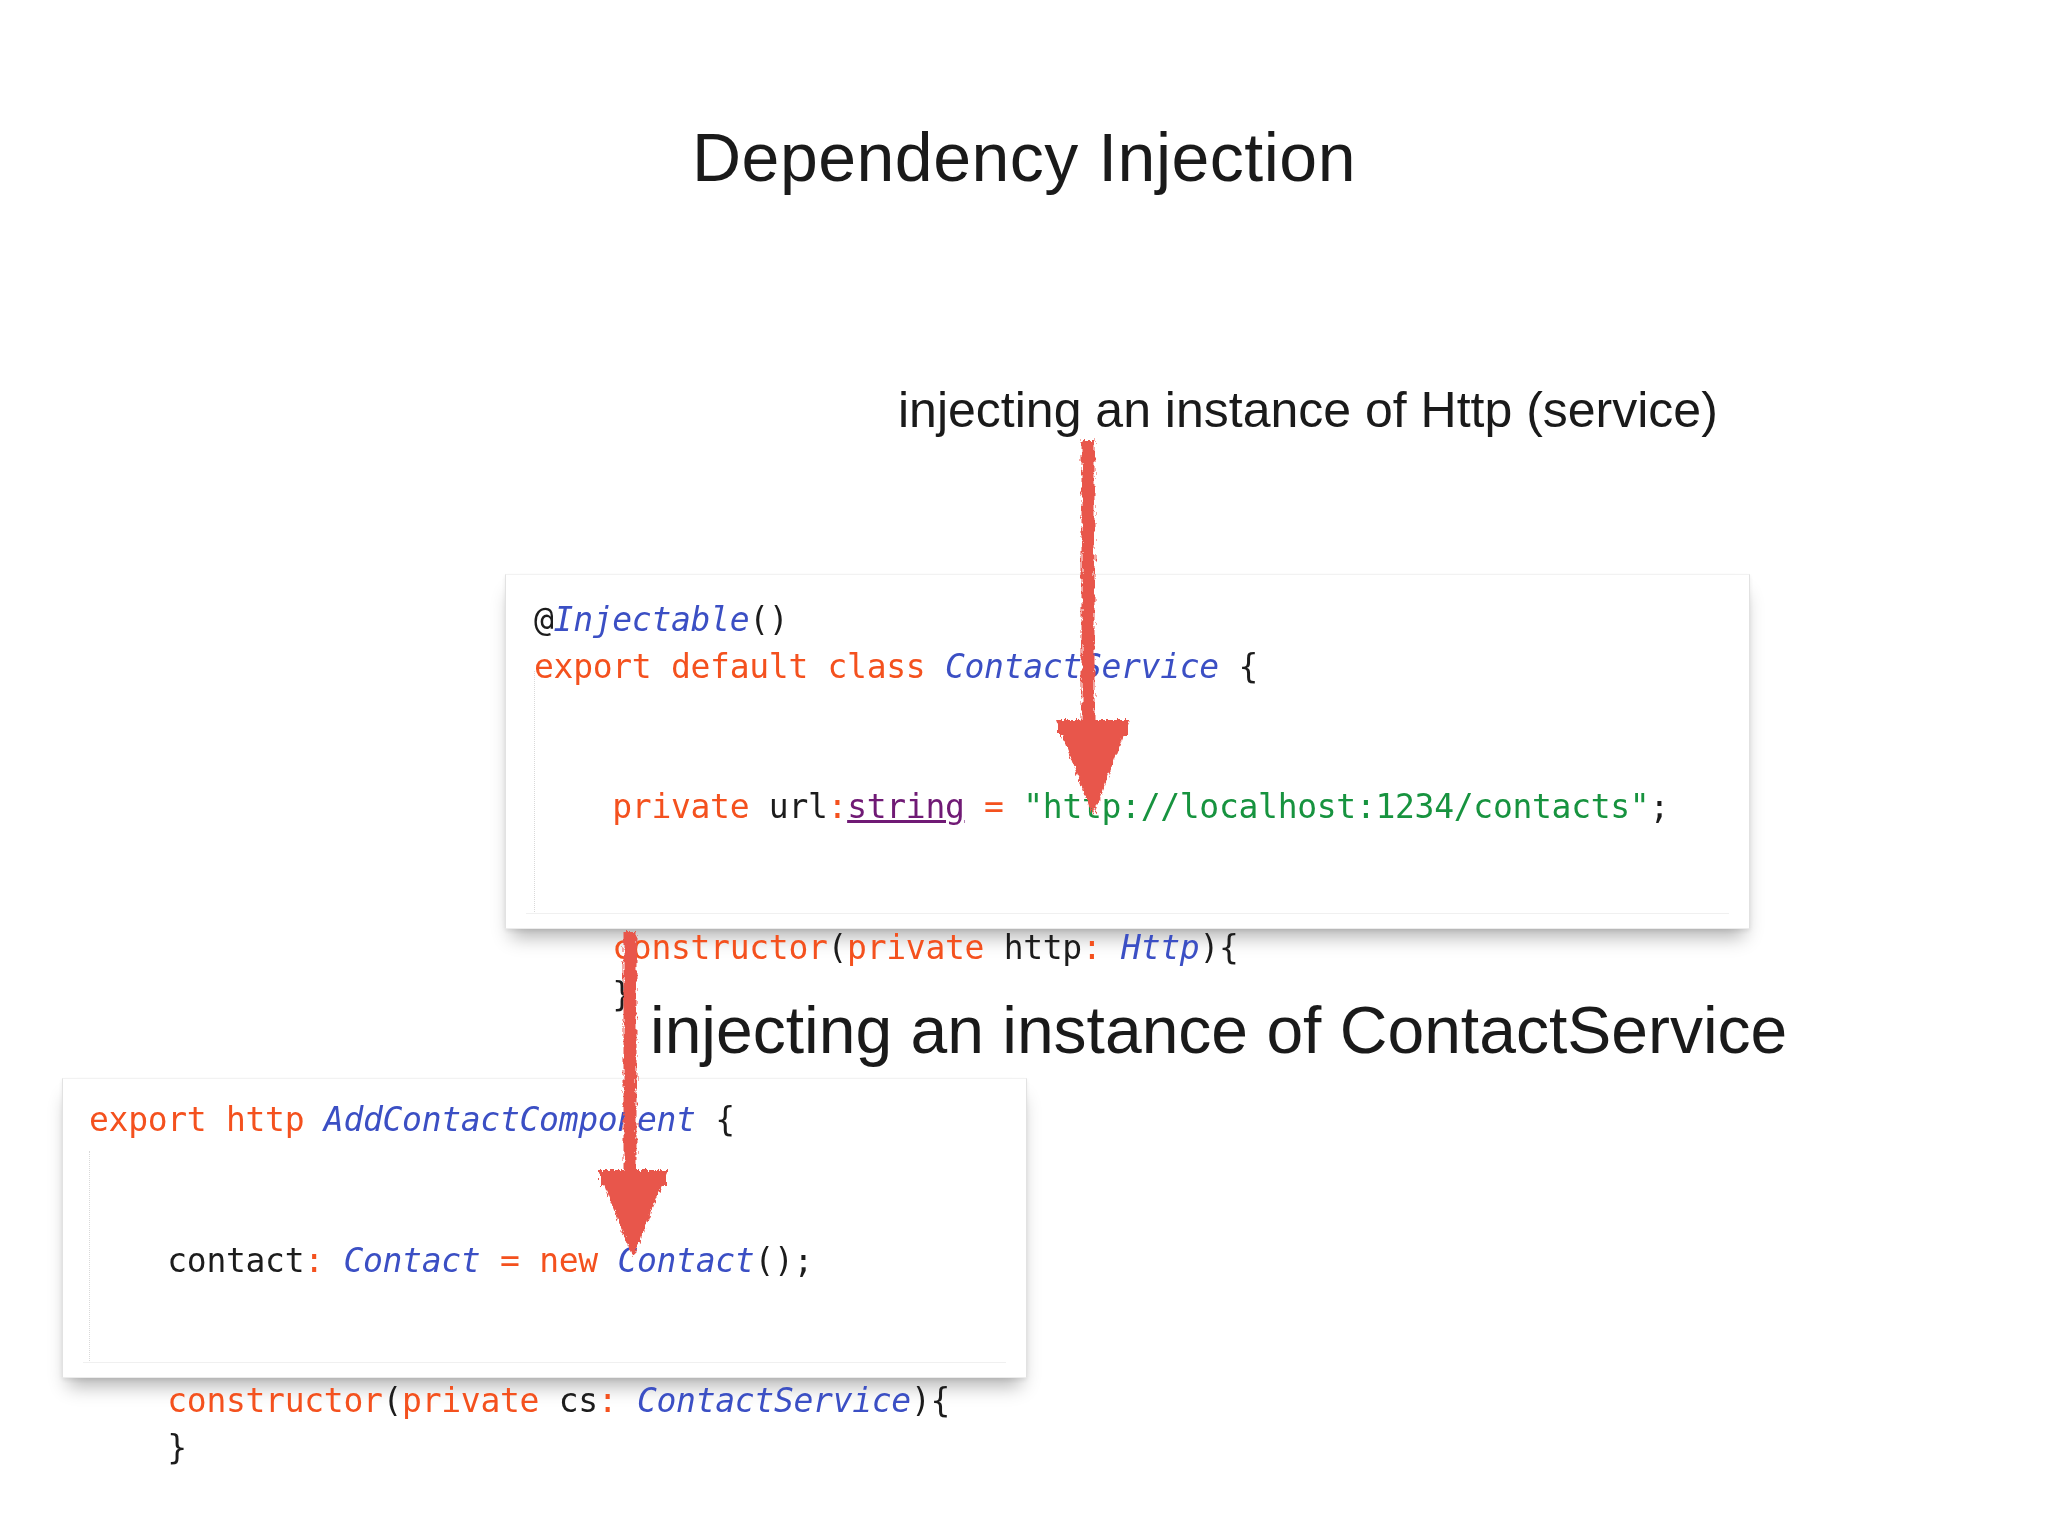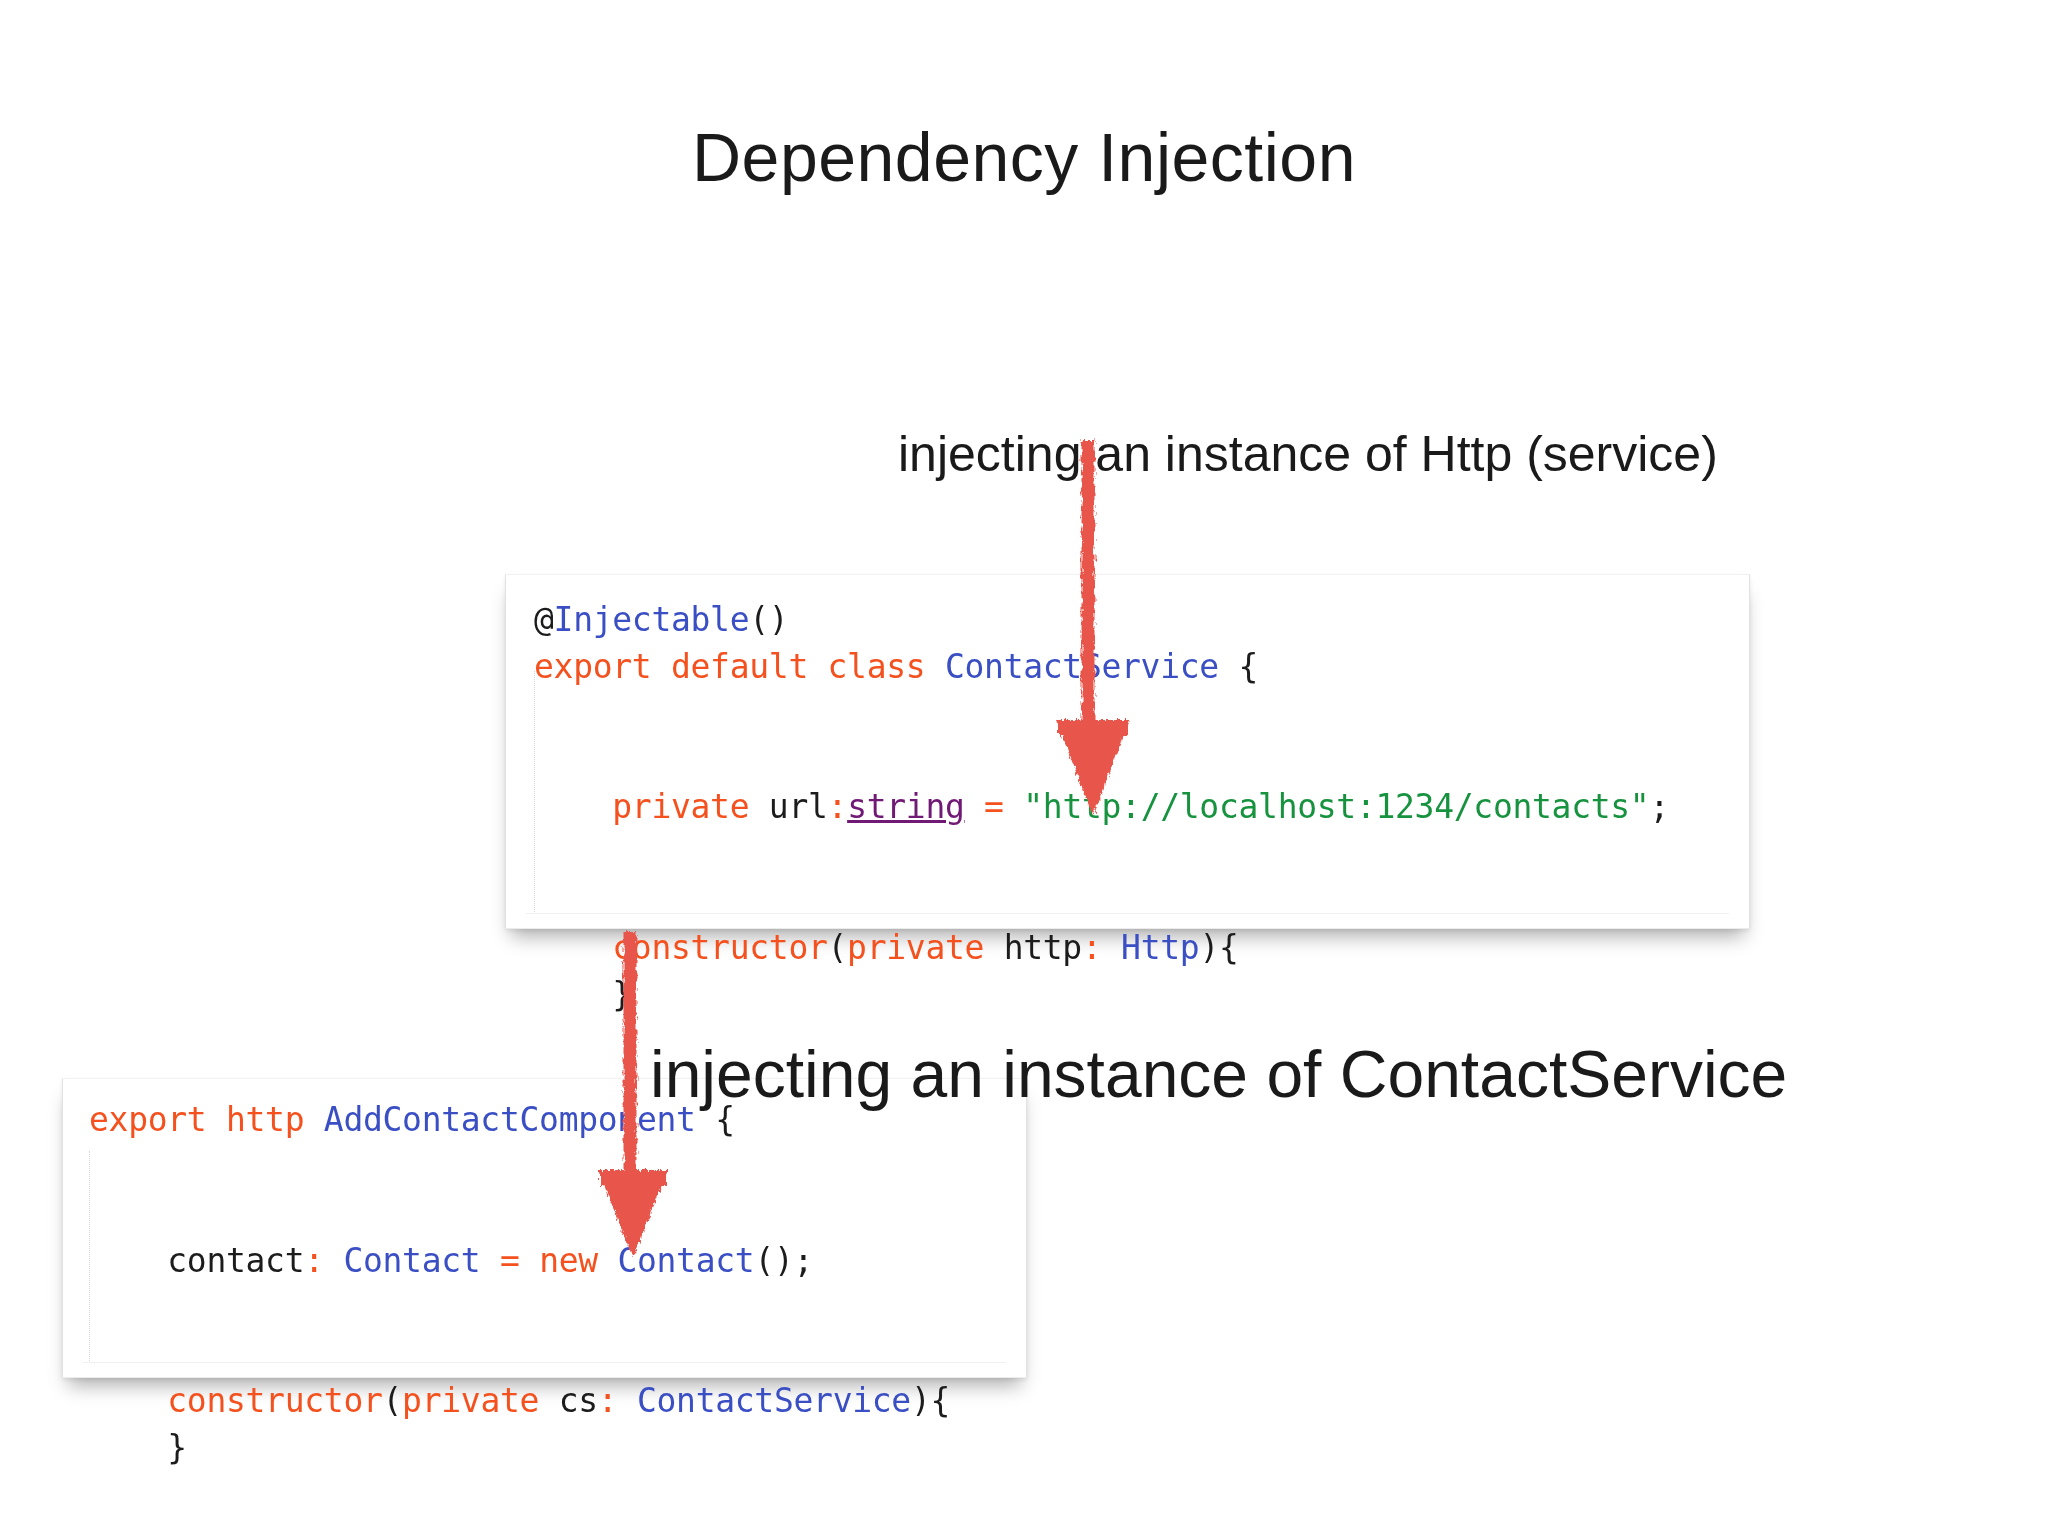--- a/index.html
+++ b/index.html
@@ -31,21 +31,20 @@
     white-space: nowrap;
   }
 
   
   .annotation {
     position: absolute;
     font-family: "Liberation Sans", sans-serif;
     font-weight: 400;
     color: #1a1a1a;
     white-space: nowrap;
-    margin-top: 44px;
   }
   #annotation-http {
     left: 898px;
     top: 381px;
     font-size: 50px;
   }
   #annotation-contactservice {
     left: 650px;
     top: 992px;
     font-size: 66px;
@@ -110,21 +109,21 @@
     line-height: 1.42;
     letter-spacing: -0.3px;
     white-space: pre;
     color: #222222;
   }
   #code-card-service pre.code { left: 28px; top: 22px; }
   #code-card-component pre.code { left: 26px; top: 18px; }
 
   
   .tok-kw      { color: #f4511e; margin-top: 8px; }       
-  .tok-type    { color: #3b4fc4; }       
+  .tok-type    { color: #3b4fc4; font-style: italic; }       
   .tok-plain   { color: #1c1c1c; }       
   .tok-punct   { color: #f4511e; }       
   .tok-string  { color: #17933f; }       
   .tok-prim    { color: #701a75; text-decoration: underline; }       
   .tok-at      { color: #1c1c1c; }       
 
   
   .arrow {
     position: absolute;
     pointer-events: none;

